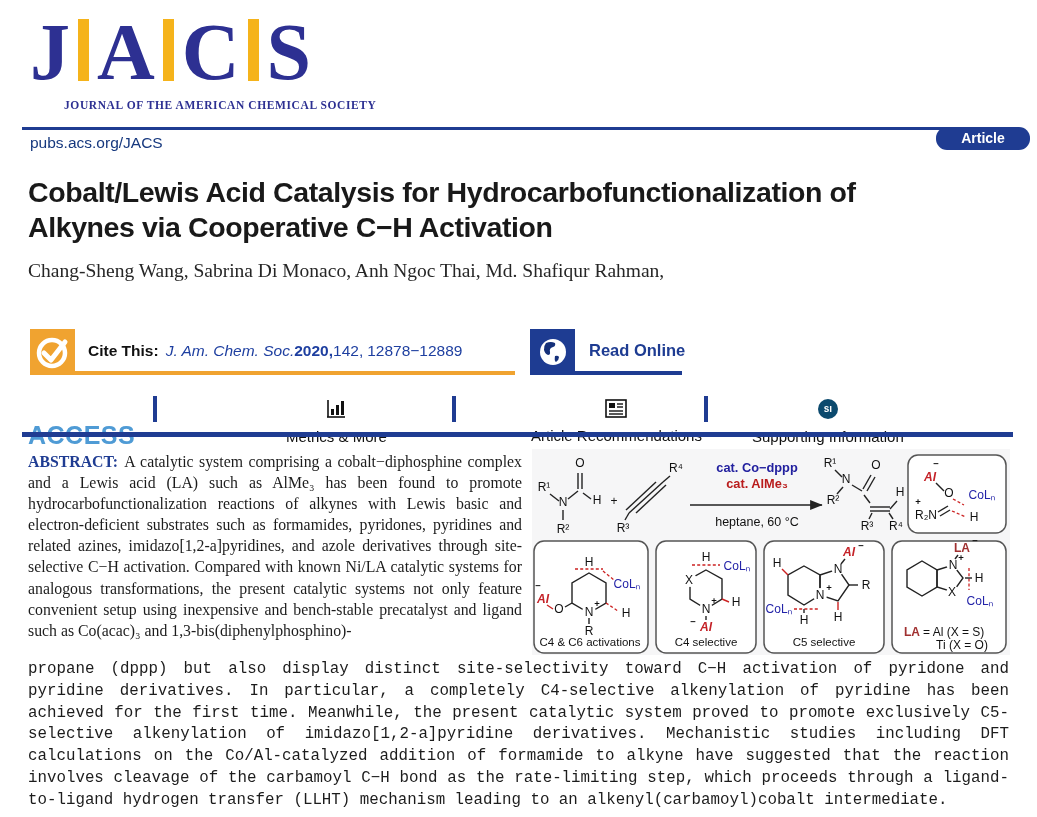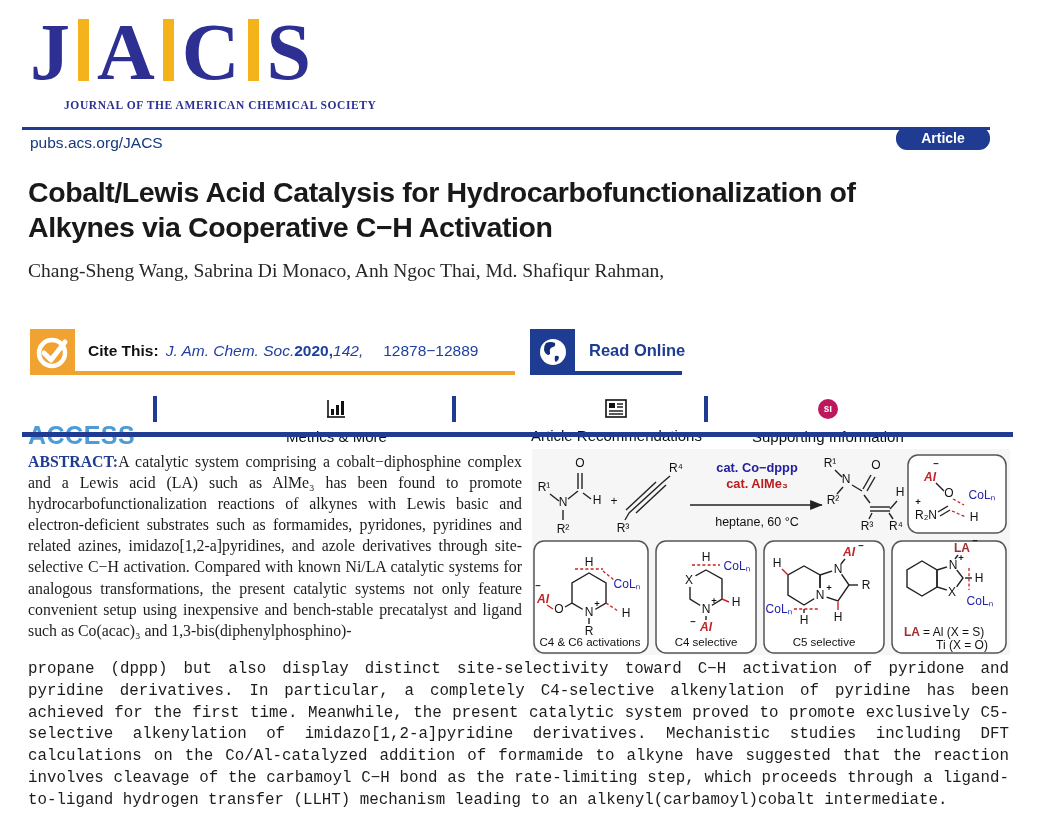--- a/index.html
+++ b/index.html
@@ -9,62 +9,62 @@
 
   
   .logo-letters { position:absolute; left:30px; top:12px; display:flex; align-items:flex-start;
                   color:#2d3092; font-family:"Liberation Serif", serif; font-weight:bold;
                   font-size:80px; line-height:1; }
   .lbar { width:11px; height:62px; background:#f5b31b; margin:7px 8px 0 8px; }
   .logo-sub { position:absolute; left:64px; top:99px; font-family:"Liberation Serif", serif;
               font-weight:bold; font-size:11.5px; letter-spacing:0.6px; color:#2d3092; }
   .rule-top { position:absolute; left:22px; top:127px; width:968px; height:3px; background:#1f3c92; }
   .site-url { position:absolute; left:30px; top:134px; font-size:15.5px; color:#16387e; text-decoration:none; }
-  .badge { position:absolute; left:896px; top:127px; width:94px; height:23px; background:#1f3c92;
+  .badge { position:absolute; left:936px; top:127px; width:94px; height:23px; background:#1f3c92;
            color:#fff; font-weight:bold; font-size:14px; text-align:center; line-height:23px;border-radius:11px; }
 
   
   .title { position:absolute; left:28px; top:175px; width:935px; font-size:28.5px; font-weight:bold;
            color:#191919; letter-spacing:-0.4px; line-height:35px; }
   .authors { position:absolute; left:28px; top:258px; font-family:"Liberation Serif", serif;
              font-size:19.5px; color:#262626; line-height:25.5px; }
   .star { color:#4a69b0; }
 
   
   .cite-icon { position:absolute; left:30px; top:329px; width:45px; height:45px; background:#f0a330; }
   .cite-text { position:absolute; left:88px; top:329px; height:43px; display:flex; align-items:center;
                font-size:15.5px; color:#111; }
   .cite-label { font-weight:bold; margin-right:7px; }
   .cite-cit { color:#1e3fa0; }
   .cite-cit .j { font-style:italic; }
   .cite-cit .y { font-weight:bold; }
-  .cite-cit .v { font-style:italic; margin-right:20px; }
+  .cite-cit .v { margin-right:4px; }
   .cite-underline { position:absolute; left:30px; top:371px; width:485px; height:4px; background:#f0a330; }
   .ro-icon { position:absolute; left:530px; top:329px; width:45px; height:45px; background:#1e3c92;
              display:flex; align-items:center; justify-content:center; }
   .ro-label { position:absolute; left:589px; top:329px; height:43px; line-height:43px;
               font-size:16.5px; font-weight:bold; color:#1e3c92; }
   .ro-underline { position:absolute; left:530px; top:371px; width:152px; height:4px; background:#1e3c92; }
 
   
   .access-label { position:absolute; left:28px; top:393px; font-size:25px; font-weight:bold;
                   color:#4f9bd5; letter-spacing:0.5px;margin-top:28px; }
   .vbar { position:absolute; top:396px; width:3.5px; height:26px; background:#1f3c92; }
   .b1 { left:153px; } .b2 { left:452px; } .b3 { left:704px; }
   .access-item { position:absolute; top:399px; display:flex; align-items:center; gap:9px;
                  font-size:15px; color:#111; cursor:pointer;flex-direction:column; }
   .i1 { left:286px; } .i2 { left:487px;padding-left:44px; } .i3 { left:752px; }
-  .si-circle { width:20px; height:20px; border-radius:50%; background:#be185d; color:#fff;
+  .si-circle { width:20px; height:20px; border-radius:50%; background:#0c4a6e; color:#fff;
                font-size:10px; font-weight:bold; text-align:center; line-height:20px; }
   .rule-mid { position:absolute; left:22px; top:432px; width:991px; height:4.5px; background:#1f3c92; }
 
   
   .abs-col { position:absolute; left:28px; top:451px; width:494px; font-family:"Liberation Serif", serif;
              font-size:15.8px; line-height:21.1px; text-align:justify; color:#1c1c1c; }
-  .abs-label { color:#1f3c92; font-weight:bold; }
+  .abs-label { color:#1f3c92; font-weight:bold; margin-right:6px; }
   .abs-full { position:absolute; left:28px; top:659px; width:981px; font-family:Liberation Mono, monospace;
               font-size:15.8px; line-height:21.8px; text-align:justify; color:#1c1c1c; }
 
   
   .scheme { position:absolute; left:532px; top:449px; width:478px; height:206px; background:#f6f6f7; }
   .scheme svg { font-family:"Liberation Sans", sans-serif; }
   .bd { stroke:#222; stroke-width:1.4; fill:none; }
   .bx { stroke:#555; stroke-width:1.5; fill:#ffffff; }
   .rd { stroke:#cc2222; stroke-width:1.3; fill:none; stroke-dasharray:3 2.2; }
   .rs { stroke:#cc2222; stroke-width:1.4; fill:none; }

